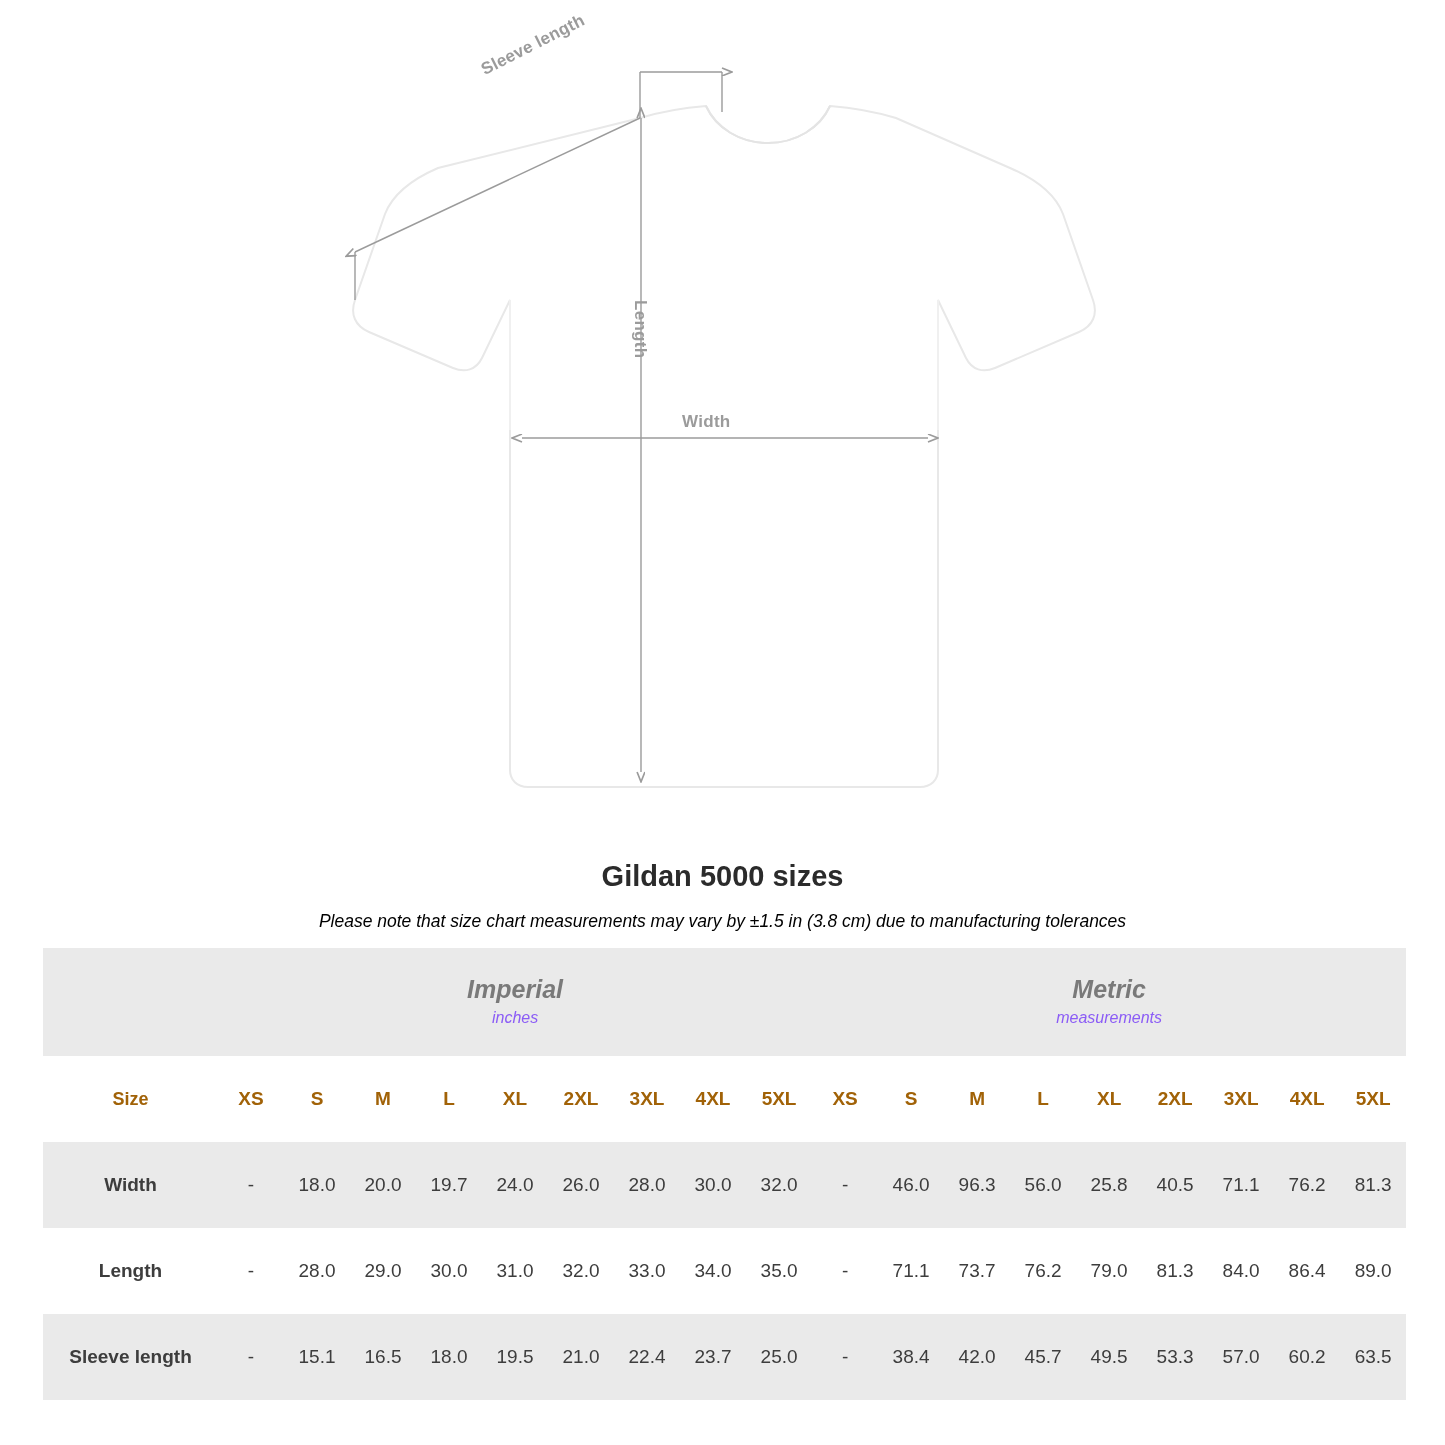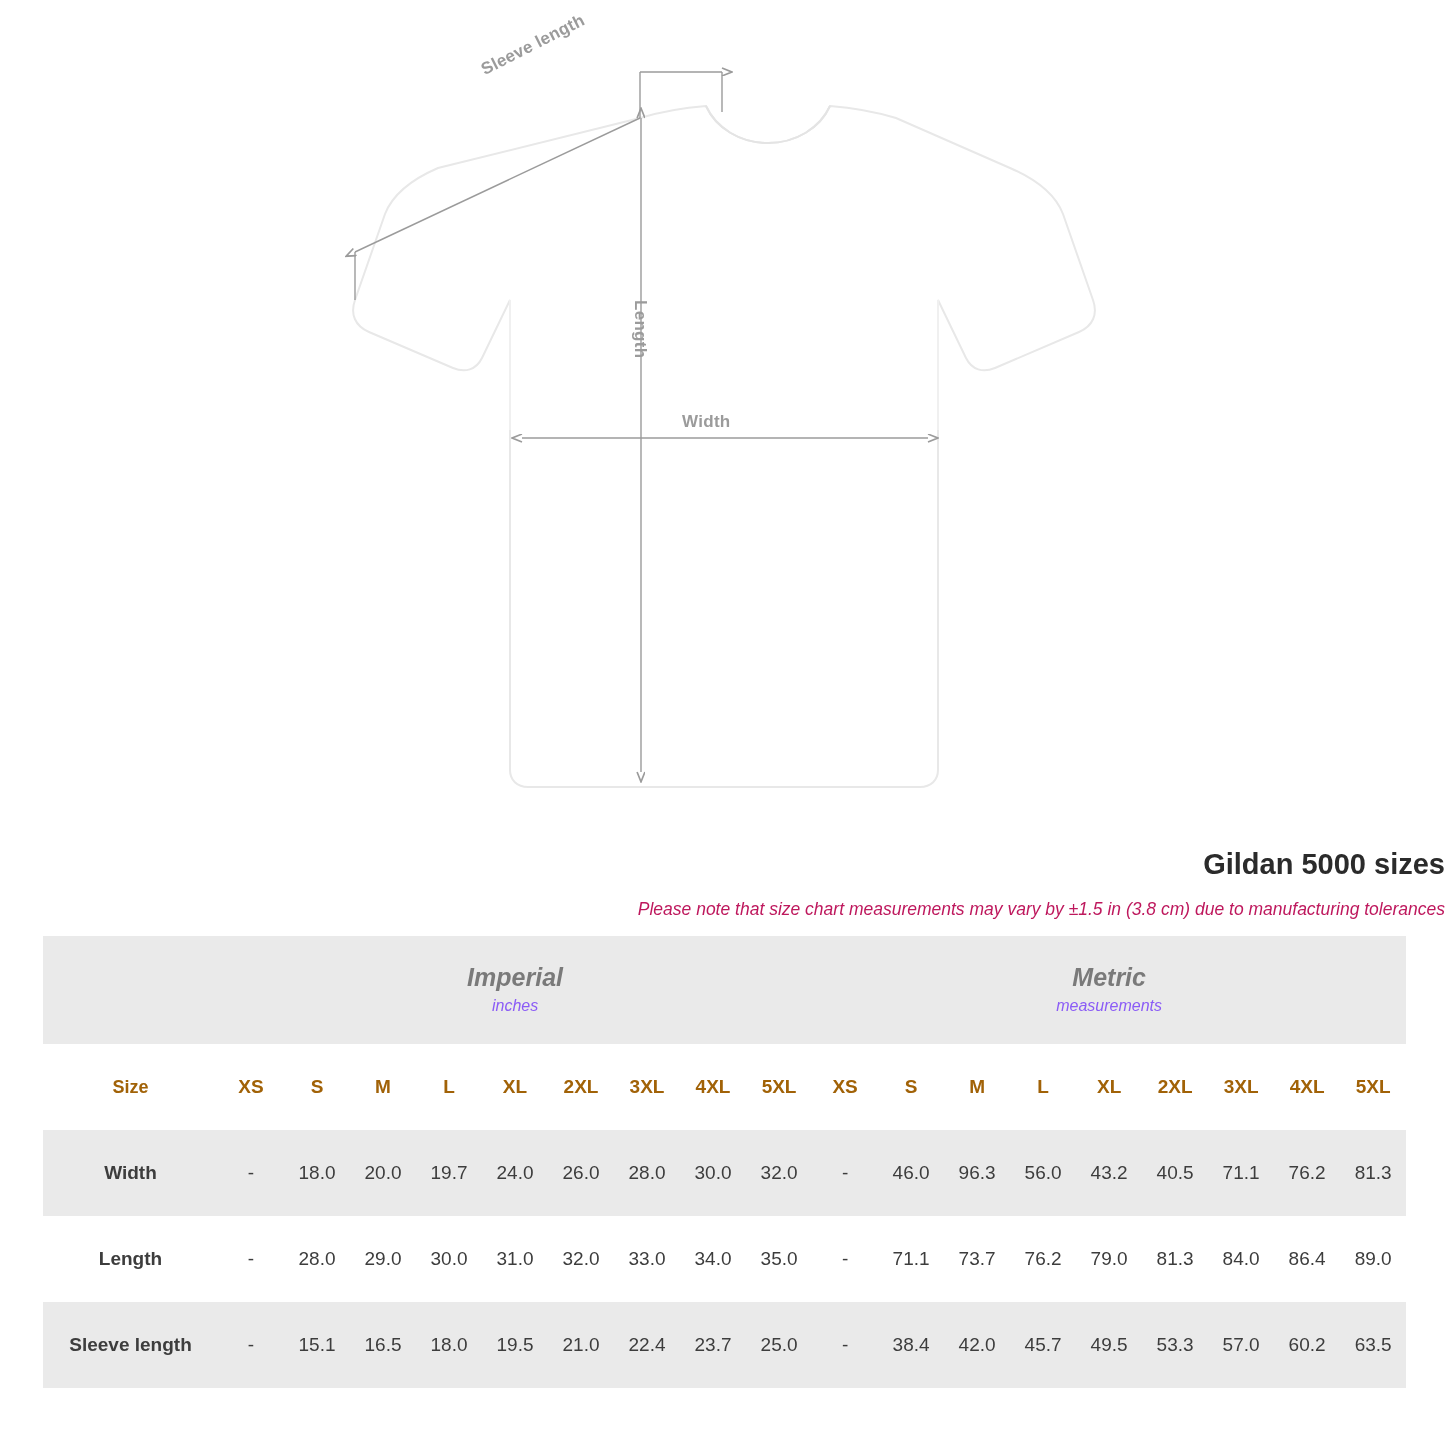--- a/index.html
+++ b/index.html
@@ -51,33 +51,33 @@
     transform: rotate(90deg);
     transform-origin: left top;
   }
   #label-width {
     left: 682px;
     top: 412px;
   }
 
   
   .title-block {
-    text-align: right;
-    margin-top: 28px;
+    text-align: center;
+    margin-top: 40px;
   }
   .chart-title {
     font-size: 29px;
     font-weight: bold;
     color: #2b2b2b;
     margin: 0;
   }
   .chart-note {
     font-size: 17.5px;
     font-style: italic;
-    color: #be185d;
+    color: #000000;
     margin-top: 18px;
   }
 
   
   .table-wrap {
     margin-top: 16px;
     padding: 0 43px;
   }
   table.size-table {
     border-collapse: collapse;
@@ -260,21 +260,21 @@
           <td>19.7</td>
           <td>24.0</td>
           <td>26.0</td>
           <td>28.0</td>
           <td>30.0</td>
           <td>32.0</td>
           <td>-</td>
           <td>46.0</td>
           <td>96.3</td>
           <td>56.0</td>
-          <td>43.2</td>
+          <td>25.8</td>
           <td>40.5</td>
           <td>71.1</td>
           <td>76.2</td>
           <td>81.3</td>
         </tr>
 
         <tr class="data-row plain">
           <td class="rowlabel">Length</td>
           <td>-</td>
           <td>28.0</td>

